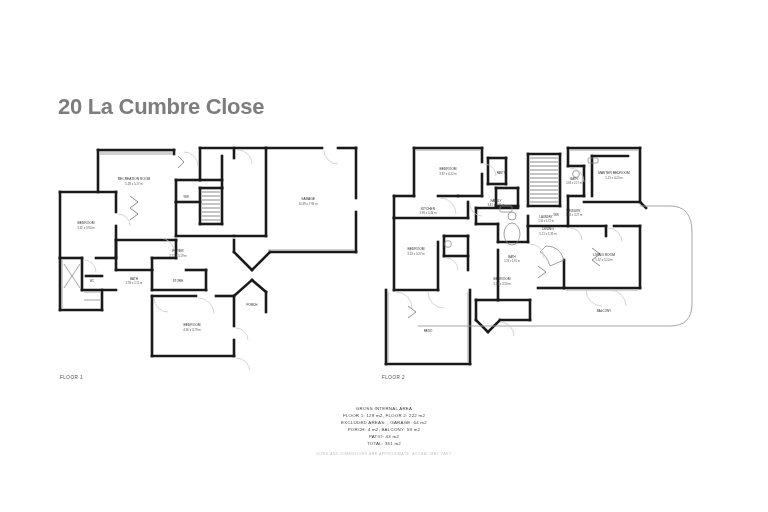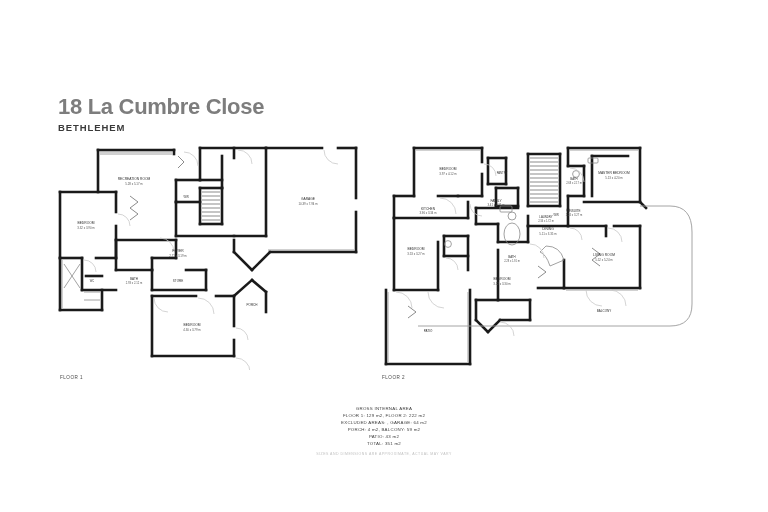--- a/index.html
+++ b/index.html
@@ -77,22 +77,21 @@
     letter-spacing: 0.5px;
     line-height: 6px;
   }
 </style>
 </head>
 <body>
 
 <div id="page">
 
   <div id="header">
-    <div id="title">18 La Cumbre Close</div>
-    <div id="subtitle">BETHLEHEM</div>
+    <div id="title">20 La Cumbre Close</div>
   </div>
 
   <div class="plan" id="plan-floor1">
     <svg width="310" height="230" viewBox="0 0 310 230" xmlns="http://www.w3.org/2000/svg">
       <g fill="none" stroke="#1a1a1a" stroke-width="2.6" stroke-linecap="square">
 
         <path d="M42 10 L42 52"></path>
         <path d="M42 10 L118 10"></path>
 
         <path d="M118 10 L118 14"></path>

